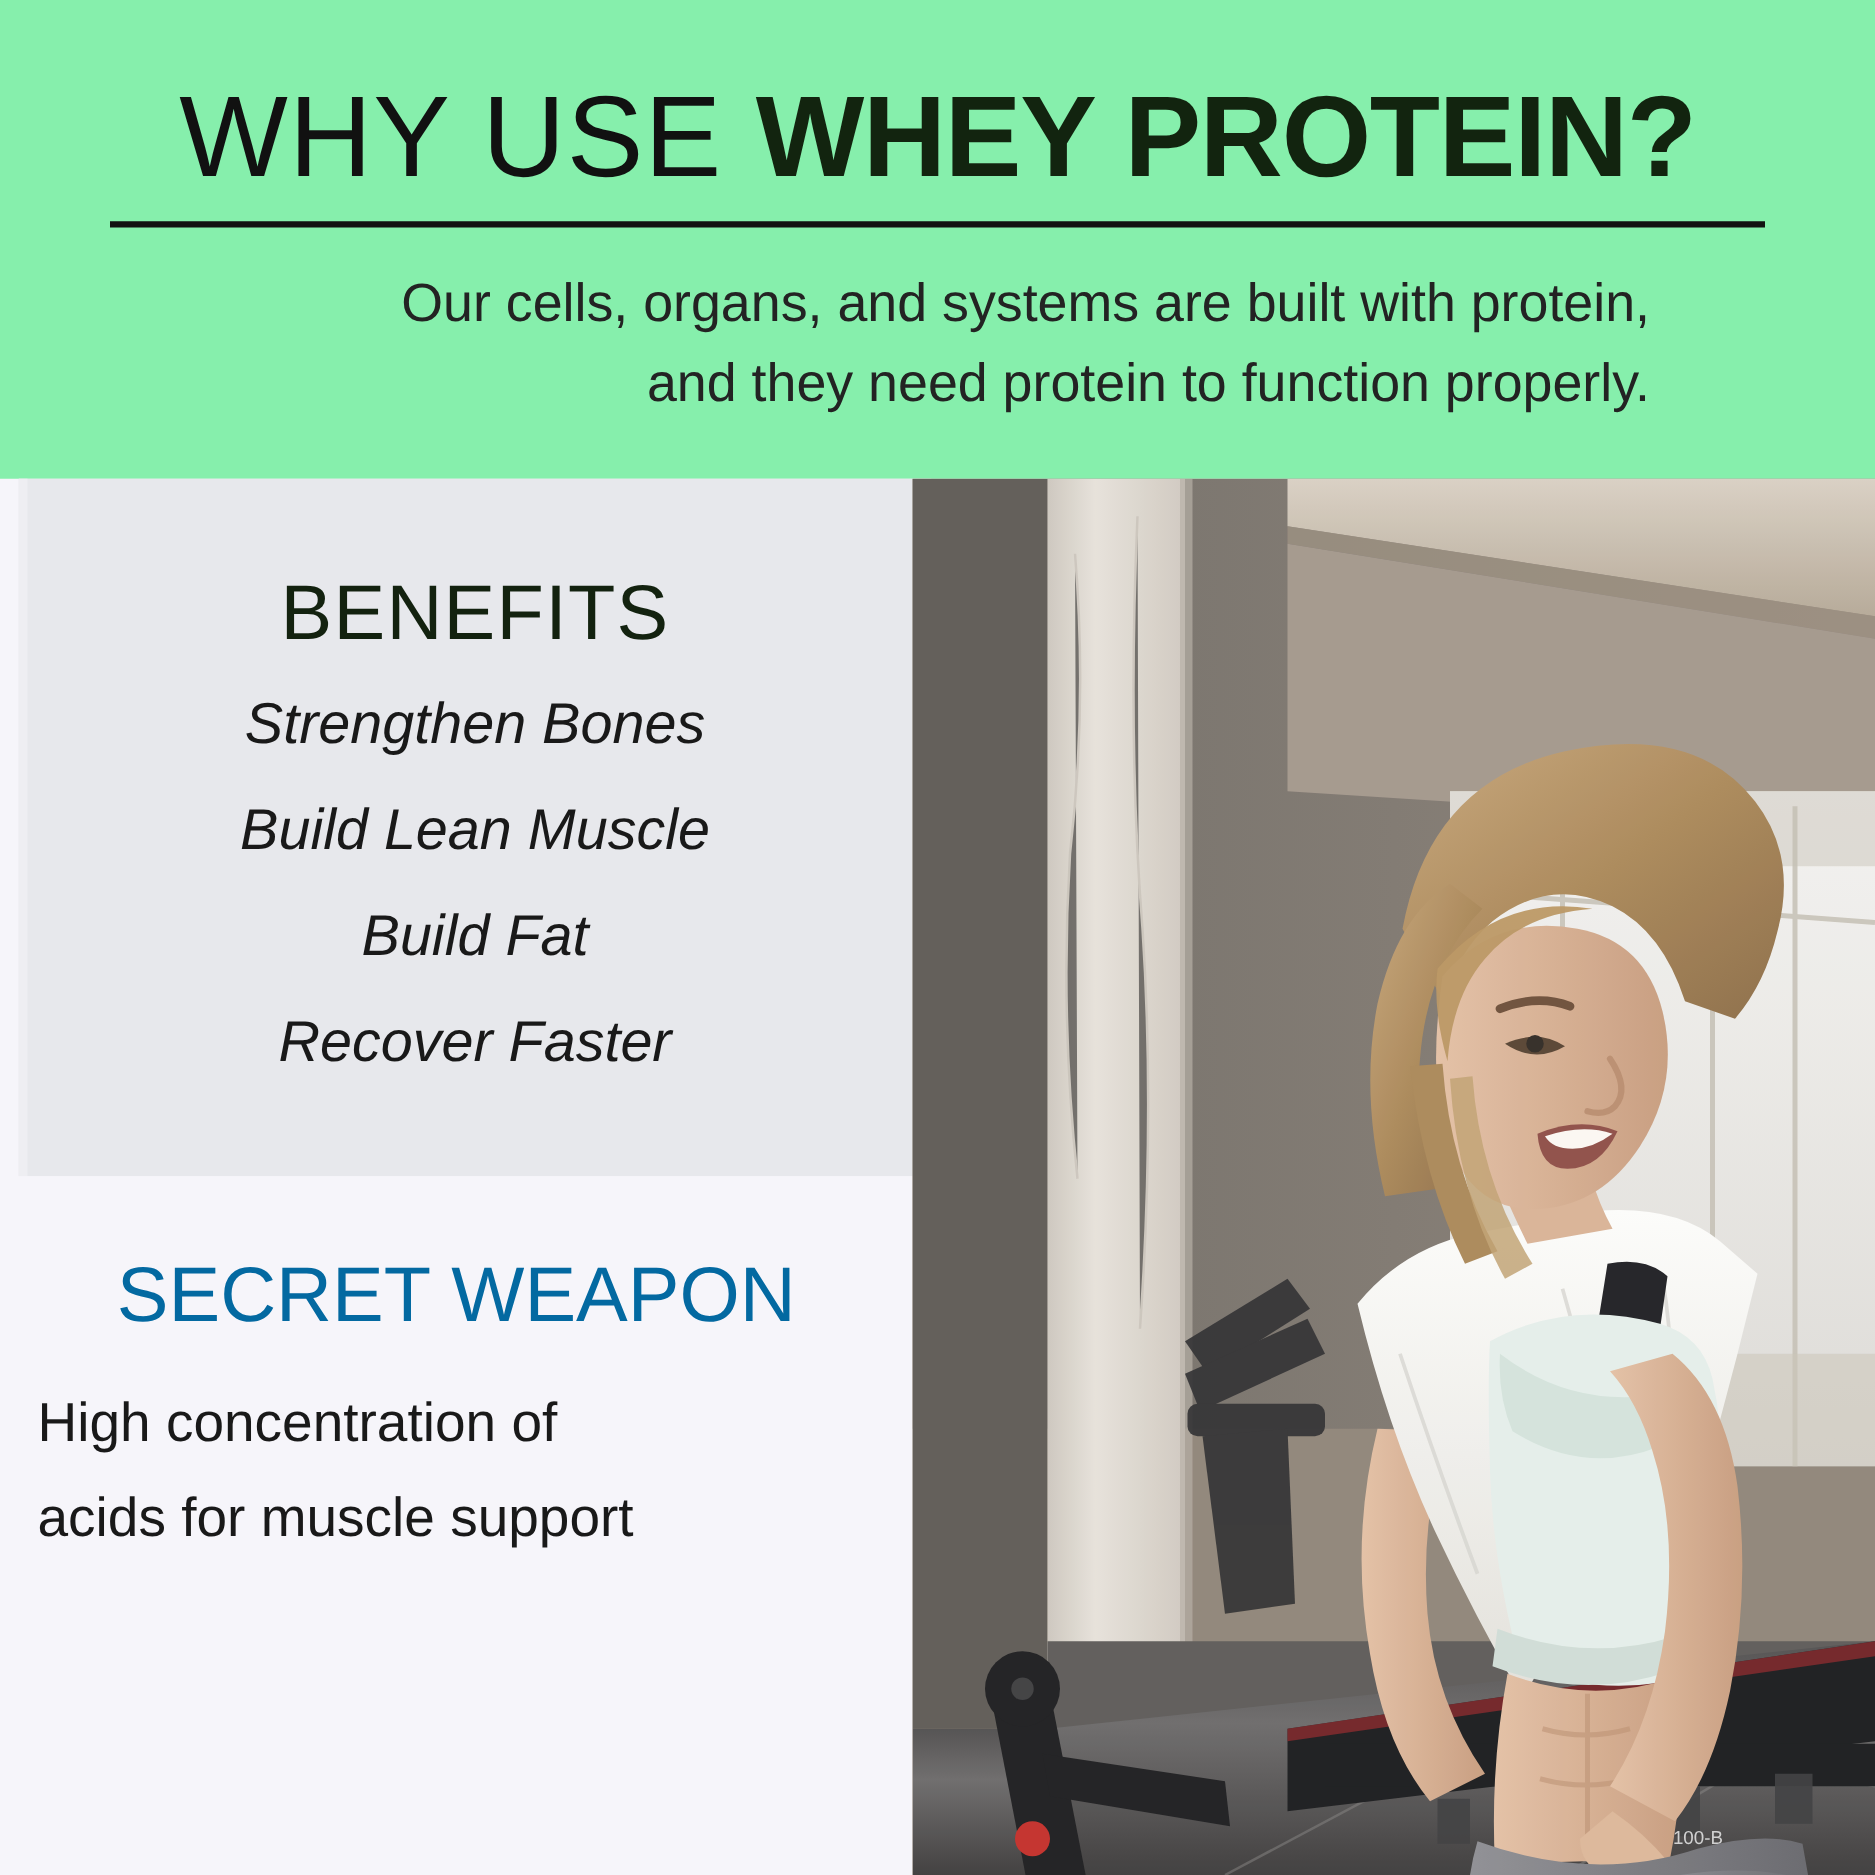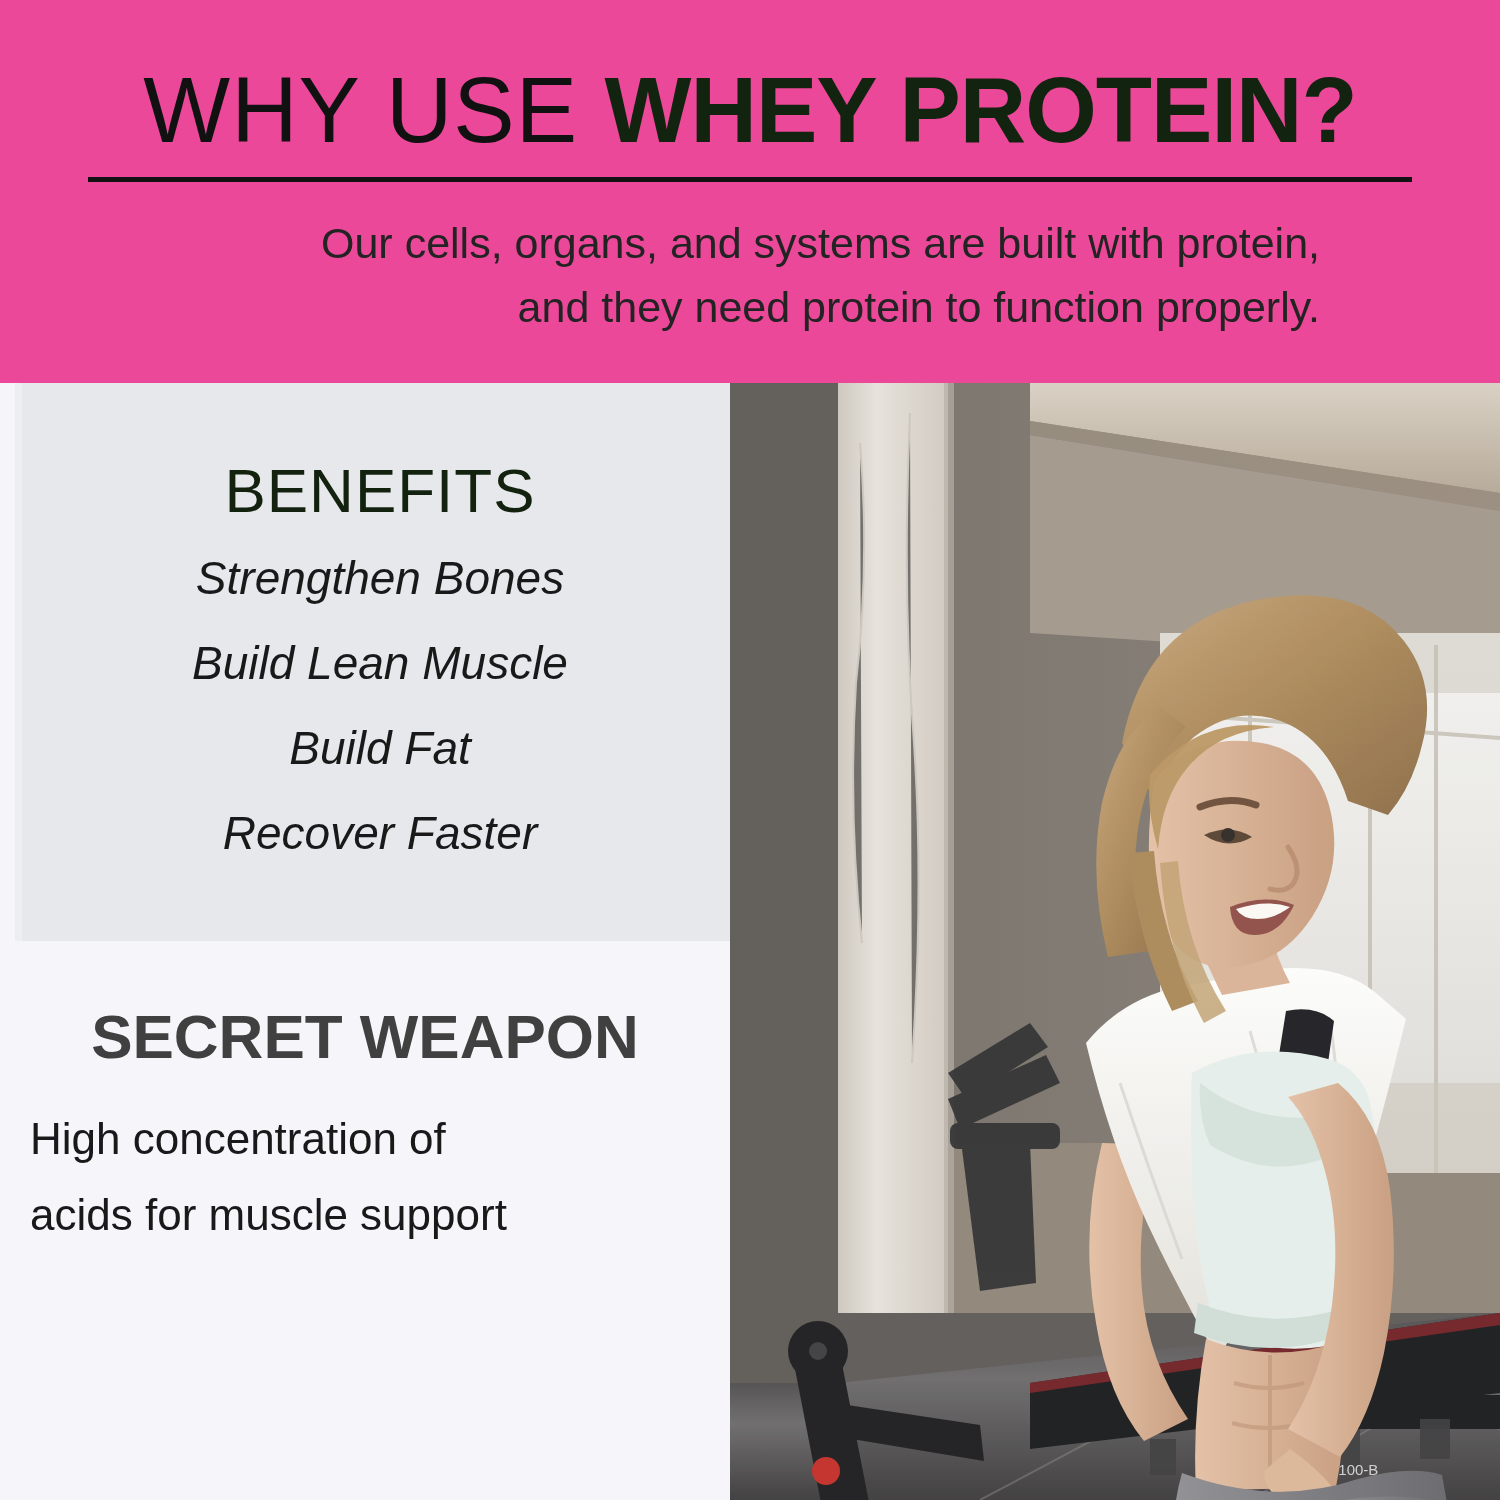--- a/index.html
+++ b/index.html
@@ -15,21 +15,21 @@
     overflow: hidden;
     font-family: "Liberation Sans", "DejaVu Sans", sans-serif;
   }
 
   
   .header {
     position: absolute;
     left: 0; top: 0;
     width: 1500px;
     height: 383px;
-    background: #ec4899;
+    background: #86efac;
   }
   .title {
     position: absolute;
     left: 0; top: 62px;
     width: 1500px;
     text-align: center;
     font-size: 92px;
     line-height: 1.05;
     letter-spacing: 1px;
     white-space: nowrap;
@@ -111,23 +111,23 @@
     width: 730px;
     height: 559px;
     background: #f6f5fa;
   }
   .secret-title {
     position: absolute;
     left: 0; top: 60px;
     width: 730px;
     text-align: center;
     font-size: 62px;
-    font-weight: 700;
+    font-weight: 400;
     letter-spacing: 0px;
-    color: #404040;
+    color: #0369a1;
   }
   .secret-body {
     position: absolute;
     left: 30px; top: 160px;
     width: 670px;
     text-align: left;
     font-size: 44px;
     font-weight: 300;
     color: #191919;
     line-height: 1.72;

